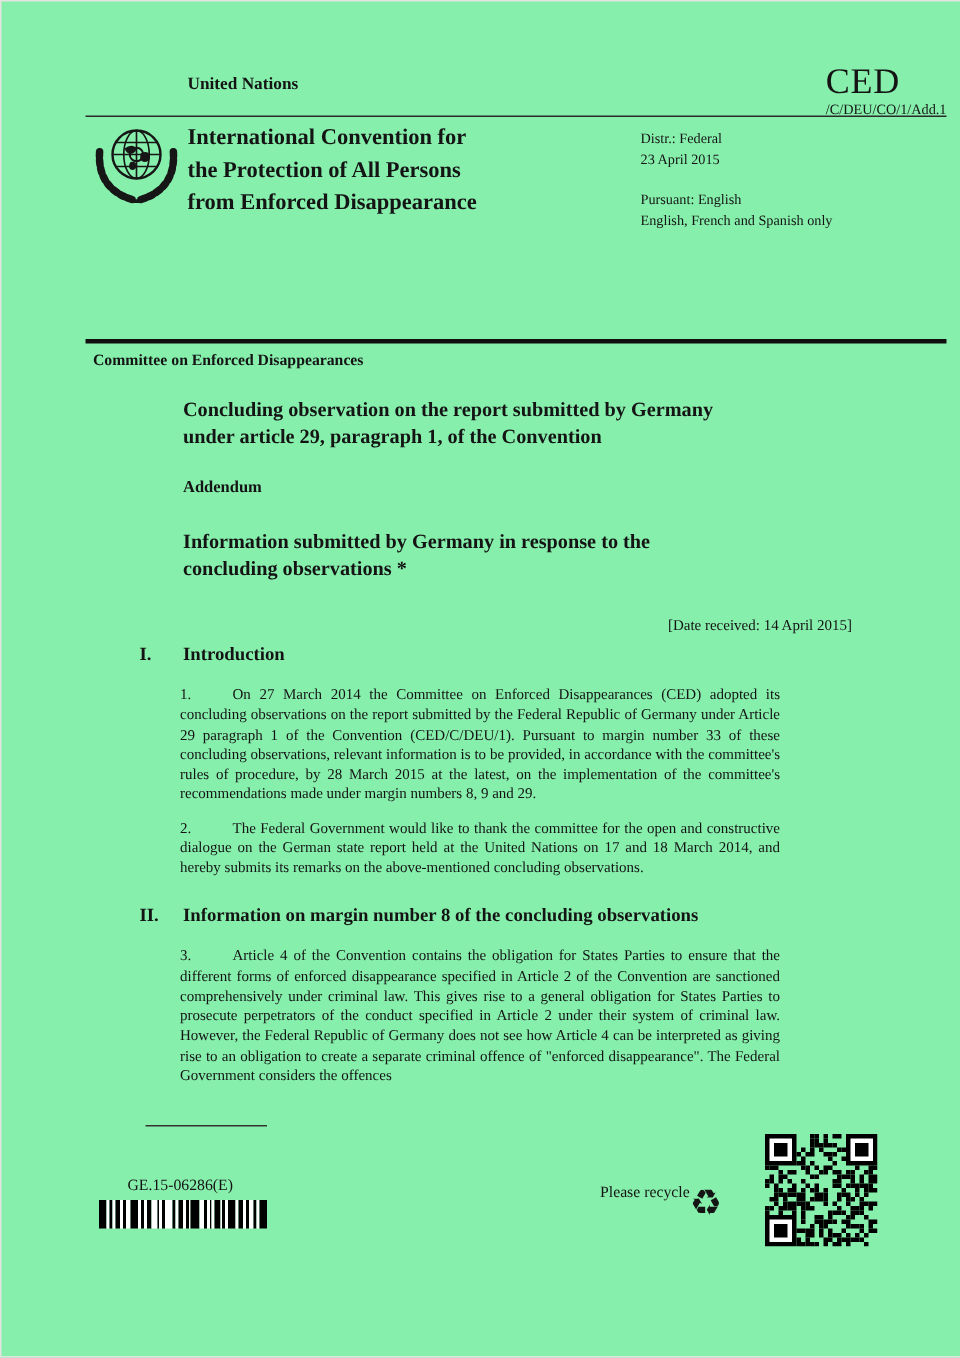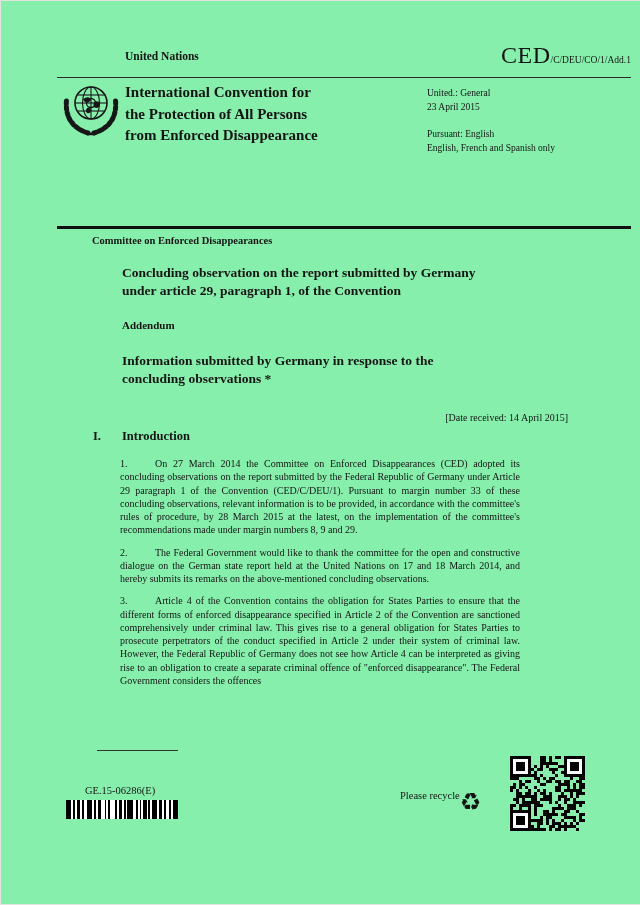--- a/index.html
+++ b/index.html
@@ -9,31 +9,31 @@
     margin:0 auto;
     background:#86efac;
     overflow:hidden;
     font-family:"Liberation Serif", serif;
     color:#141414;
     box-shadow:inset 0 0 0 1px #e3e3e0;
     padding-left:48px;
   }
   
   .un-name{position:absolute;left:125px;top:50px;font-weight:bold;font-size:11.5px;}
-  .doc-symbol{position:absolute;right:57px;top:42px;display:flex;align-items:baseline;}
+  .doc-symbol{position:absolute;right:57px;top:42px;display:flex;align-items:baseline;flex-direction:column;}
   .doc-symbol .ced{font-size:24px;font-weight:400;letter-spacing:.5px;}
   .doc-symbol .suffix{font-size:9.5px;}
   .rule-thin{position:absolute;left:57px;right:57px;top:77px;height:1px;background:#2a2a2a;}
   .emblem{position:absolute;left:59px;top:77px;width:64px;height:64px;}
   .conv-title{position:absolute;left:125px;top:82px;font-size:15px;font-weight:bold;line-height:21.5px;white-space:pre-line;}
   .distr-block{position:absolute;left:427px;top:86px;font-size:9.5px;line-height:14px;}
   .distr-block .gap{margin-top:13px;}
   
   .rule-thick{position:absolute;left:57px;right:57px;top:226px;height:2.5px;background:#0f0f0f;}
-  .committee{position:absolute;left:62px;top:235px;font-weight:bold;font-size:10.5px;margin-left:30px;}
+  .committee{position:absolute;left:62px;top:235px;font-weight:bold;font-size:10.5px;}
   .doc-title{position:absolute;left:122px;top:264px;width:430px;font-weight:bold;font-size:13.5px;line-height:17.5px;white-space:pre-line;}
   .addendum{position:absolute;left:122px;top:319px;font-weight:bold;font-size:11px;}
   .subtitle{position:absolute;left:122px;top:352px;width:400px;font-weight:bold;font-size:13.5px;line-height:17.5px;white-space:pre-line;}
   .date-received{position:absolute;right:120px;top:412px;font-size:10px;}
   
   .body-col{position:absolute;left:0;top:429px;width:640px;}
   .sec-head{display:flex;margin:0 0 13px 93px;font-weight:bold;font-size:12.5px;}
   .sec-head.second{margin-top:18px;}
   .sec-num{width:29px;flex:none;}
   .para{margin:0 0 9px 120px;width:400px;font-size:10px;line-height:13.25px;text-align:justify;}
@@ -82,21 +82,21 @@
       <path d="M35 56 C51 51 58 40 56.5 23"></path>
     </g>
     <path d="M28 57 L36 57" stroke="#161616" stroke-width="2.5" fill="none"></path>
   </svg>
 
   <div class="conv-title">International Convention for
 the Protection of All Persons
 from Enforced Disappearance</div>
 
   <div class="distr-block">
-    <div>United.: General</div>
+    <div>Distr.: Federal</div>
     <div>23 April 2015</div>
     <div class="gap">Pursuant: English</div>
     <div>English, French and Spanish only</div>
   </div>
 
   <div class="rule-thick"></div>
   <div class="committee">Committee on Enforced Disappearances</div>
 
   <div class="doc-title">Concluding observation on the report submitted by Germany
 under article 29, paragraph 1, of the Convention</div>
@@ -113,20 +113,24 @@
     </div>
 
     <p class="para">
       <span class="pnum">1.</span><span>On 27 March 2014 the Committee on Enforced Disappearances (CED) adopted its concluding observations on the report submitted by the Federal Republic of Germany under Article 29 paragraph 1 of the Convention (CED/C/DEU/1). Pursuant to margin number 33 of these concluding observations, relevant information is to be provided, in accordance with the committee's rules of procedure, by 28 March 2015 at the latest, on the implementation of the committee's recommendations made under margin numbers 8, 9 and 29.</span>
     </p>
 
     <p class="para">
       <span class="pnum">2.</span><span>The Federal Government would like to thank the committee for the open and constructive dialogue on the German state report held at the United Nations on 17 and 18 March 2014, and hereby submits its remarks on the above-mentioned concluding observations.</span>
     </p>
 
+    <div class="sec-head second">
+      <span class="sec-num">II.</span>
+      <span>Information on margin number 8 of the concluding observations</span>
+    </div>
 
     <p class="para">
       <span class="pnum">3.</span><span>Article 4 of the Convention contains the obligation for States Parties to ensure that the different forms of enforced disappearance specified in Article 2 of the Convention are sanctioned comprehensively under criminal law. This gives rise to a general obligation for States Parties to prosecute perpetrators of the conduct specified in Article 2 under their system of criminal law. However, the Federal Republic of Germany does not see how Article 4 can be interpreted as giving rise to an obligation to create a separate criminal offence of "enforced disappearance". The Federal Government considers the offences</span>
     </p>
 
   </div>
 
   <div class="fn-rule"></div>
 
   <div class="job-number">GE.15-06286(E)</div>

